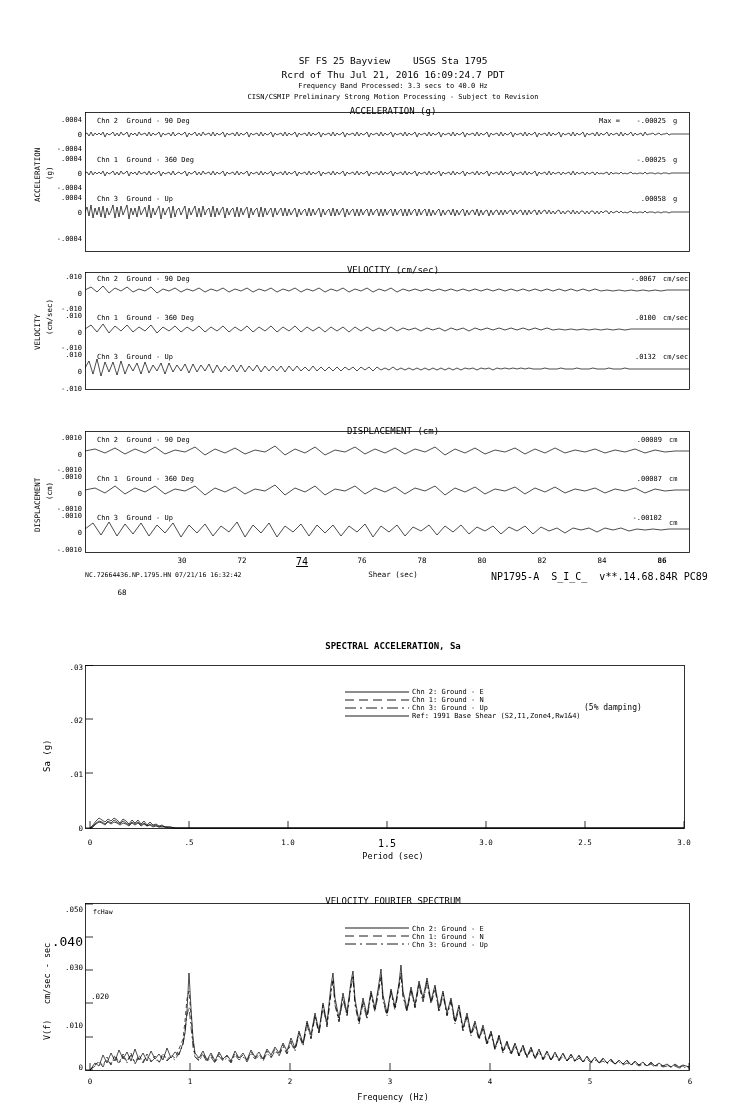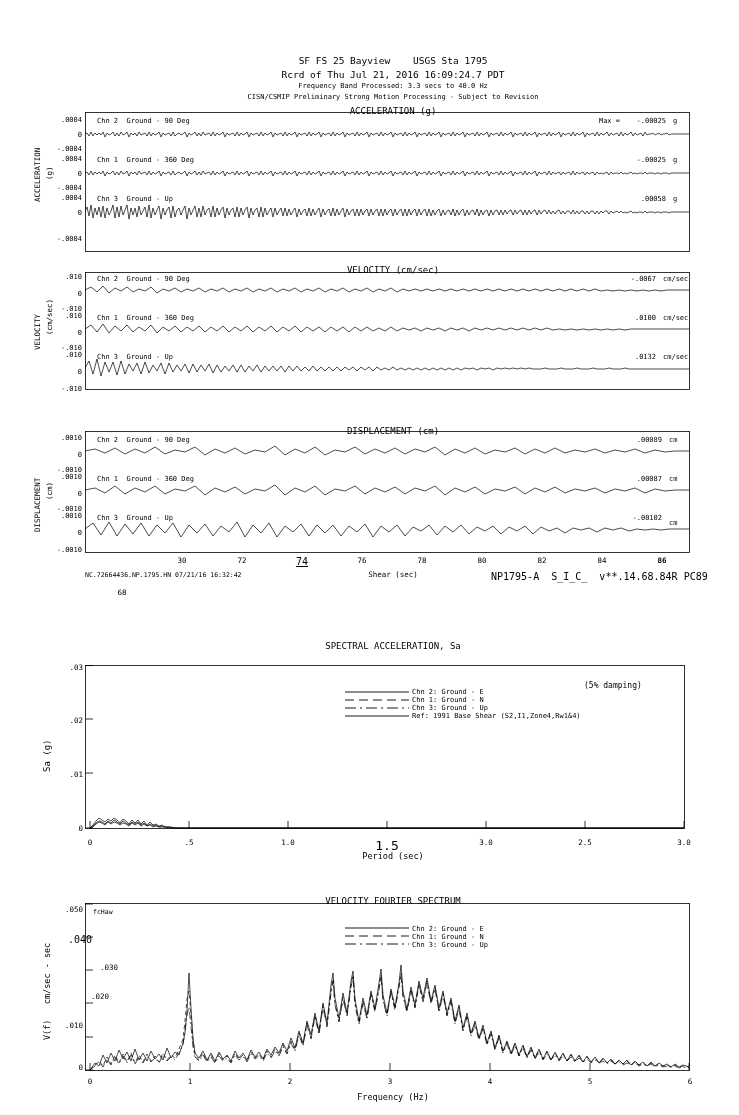--- a/index.html
+++ b/index.html
@@ -130,33 +130,33 @@
   <div class="t c" style="left:422px;top:556px;font-size:7.5px;">78</div>
   <div class="t c" style="left:482px;top:556px;font-size:7.5px;">80</div>
   <div class="t c" style="left:542px;top:556px;font-size:7.5px;">82</div>
   <div class="t c" style="left:602px;top:556px;font-size:7.5px;">84</div>
   <div class="t c" style="left:662px;top:556px;font-size:7.5px;font-weight:bold;">86</div>
 
   <div class="t" style="left:85px;top:571px;font-size:6.5px;">NC.72664436.NP.1795.HN 07/21/16 16:32:42</div>
   <div class="t c" style="left:393px;top:570px;font-size:7.5px;">Shear (sec)</div>
   <div class="t" style="left:491px;top:571px;font-size:10px;">NP1795-A  S_I_C_  v**.14.68.84R PC89</div>
 
-  <div class="t c" style="left:393px;top:641px;font-size:9px;">SPECTRAL ACCELERATION, Sa</div>
+  <div class="t c" style="left:393px;top:641px;font-size:9px;font-weight:bold;">SPECTRAL ACCELERATION, Sa</div>
   <div class="t vert" style="left:42px;top:772px;font-size:9px;transform:rotate(-90deg);">Sa (g)</div>
-  <div class="t" style="left:584px;top:681px;font-size:8px;">(5% damping)</div>
+  <div class="t" style="left:584px;top:703px;font-size:8px;">(5% damping)</div>
 
   <div class="t r" style="left:83px;top:663px;font-size:7.5px;text-align:center;">.03</div>
   <div class="t r" style="left:83px;top:716px;font-size:7.5px;">.02</div>
   <div class="t r" style="left:83px;top:770px;font-size:7.5px;">.01</div>
   <div class="t r" style="left:83px;top:824px;font-size:7.5px;">0</div>
 
   <div class="t c" style="left:90px;top:838px;font-size:7.5px;">0</div>
   <div class="t c" style="left:189px;top:838px;font-size:7.5px;">.5</div>
   <div class="t c" style="left:288px;top:838px;font-size:7.5px;">1.0</div>
-  <div class="t c" style="left:387px;top:838px;font-size:13px;">1.5</div>
+  <div class="t c" style="left:387px;top:838px;font-size:10px;">1.5</div>
   <div class="t c" style="left:486px;top:838px;font-size:7.5px;">3.0</div>
   <div class="t c" style="left:585px;top:838px;font-size:7.5px;">2.5</div>
   <div class="t c" style="left:684px;top:838px;font-size:7.5px;">3.0</div>
   <div class="t c" style="left:393px;top:851px;font-size:8.5px;">Period (sec)</div>
 
   <div class="t" style="left:412px;top:688px;font-size:7px;">Chn 2: Ground - E</div>
   <div class="t" style="left:412px;top:696px;font-size:7px;">Chn 1: Ground - N</div>
   <div class="t" style="left:412px;top:704px;font-size:7px;">Chn 3: Ground - Up</div>
   <div class="t" style="left:412px;top:712px;font-size:7px;">Ref: 1991 Base Shear (S2,I1,Zone4,Rw1&amp;4)</div>
 
@@ -184,22 +184,22 @@
     <path class="trace" d="M5,179 L8,177 L11,174 L14,172 L17,173 L20,175 L23,172 L26,174 L29,171 L32,173 L35,175 L38,172 L41,174 L44,176 L47,173 L50,175 L53,173 L56,176 L59,174 L62,177 L65,175 L68,177 L71,176 L74,178 L77,177 L80,178 L85,178 L90,179 L100,179 L120,179 L160,179 L220,179 L300,179 L400,179 L500,179 L599,179"></path>
     <path class="trace" d="M5,179 L8,178 L11,175 L14,173 L17,174 L20,176 L23,173 L26,175 L29,173 L32,174 L35,176 L38,174 L41,175 L44,177 L47,174 L50,176 L53,174 L56,177 L59,175 L62,177 L65,176 L68,178 L71,177 L74,178 L77,178 L80,178 L85,179 L95,179 L120,179 L160,179 L220,179 L300,179 L400,179 L500,179 L599,179"></path>
     <path class="trace" d="M5,179 L8,176 L11,172 L14,169 L17,171 L20,173 L23,170 L26,172 L29,169 L32,171 L35,174 L38,170 L41,172 L44,175 L47,171 L50,174 L53,171 L56,175 L59,172 L62,176 L65,173 L68,176 L71,175 L74,177 L77,176 L80,178 L85,178 L90,179 L100,179 L120,179 L160,179 L220,179 L300,179 L400,179 L500,179 L599,179"></path>
   </svg>
 
   <div class="t c" style="left:393px;top:896px;font-size:9px;">VELOCITY FOURIER SPECTRUM</div>
   <div class="t vert" style="left:42px;top:1040px;font-size:8.5px;transform:rotate(-90deg);">V(f)   cm/sec - sec</div>
   <div class="t" style="left:93px;top:908px;font-size:6.5px;">fcHaw</div>
 
   <div class="t r" style="left:83px;top:905px;font-size:7.5px;">.050</div>
-  <div class="t r" style="left:92px;top:934px;font-size:10px;">.040</div>
-  <div class="t r" style="left:83px;top:963px;font-size:7.5px;margin-left:35px;">.030</div>
+  <div class="t r" style="left:83px;top:934px;font-size:13px;">.040</div>
+  <div class="t r" style="left:83px;top:963px;font-size:7.5px;">.030</div>
   <div class="t r" style="left:83px;top:992px;font-size:7.5px;margin-left:26px;">.020</div>
   <div class="t r" style="left:83px;top:1021px;font-size:7.5px;">.010</div>
   <div class="t r" style="left:83px;top:1063px;font-size:7.5px;">0</div>
 
   <div class="t c" style="left:90px;top:1077px;font-size:7.5px;">0</div>
   <div class="t c" style="left:190px;top:1077px;font-size:7.5px;">1</div>
   <div class="t c" style="left:290px;top:1077px;font-size:7.5px;">2</div>
   <div class="t c" style="left:390px;top:1077px;font-size:7.5px;">3</div>
   <div class="t c" style="left:490px;top:1077px;font-size:7.5px;">4</div>
   <div class="t c" style="left:590px;top:1077px;font-size:7.5px;">5</div>

